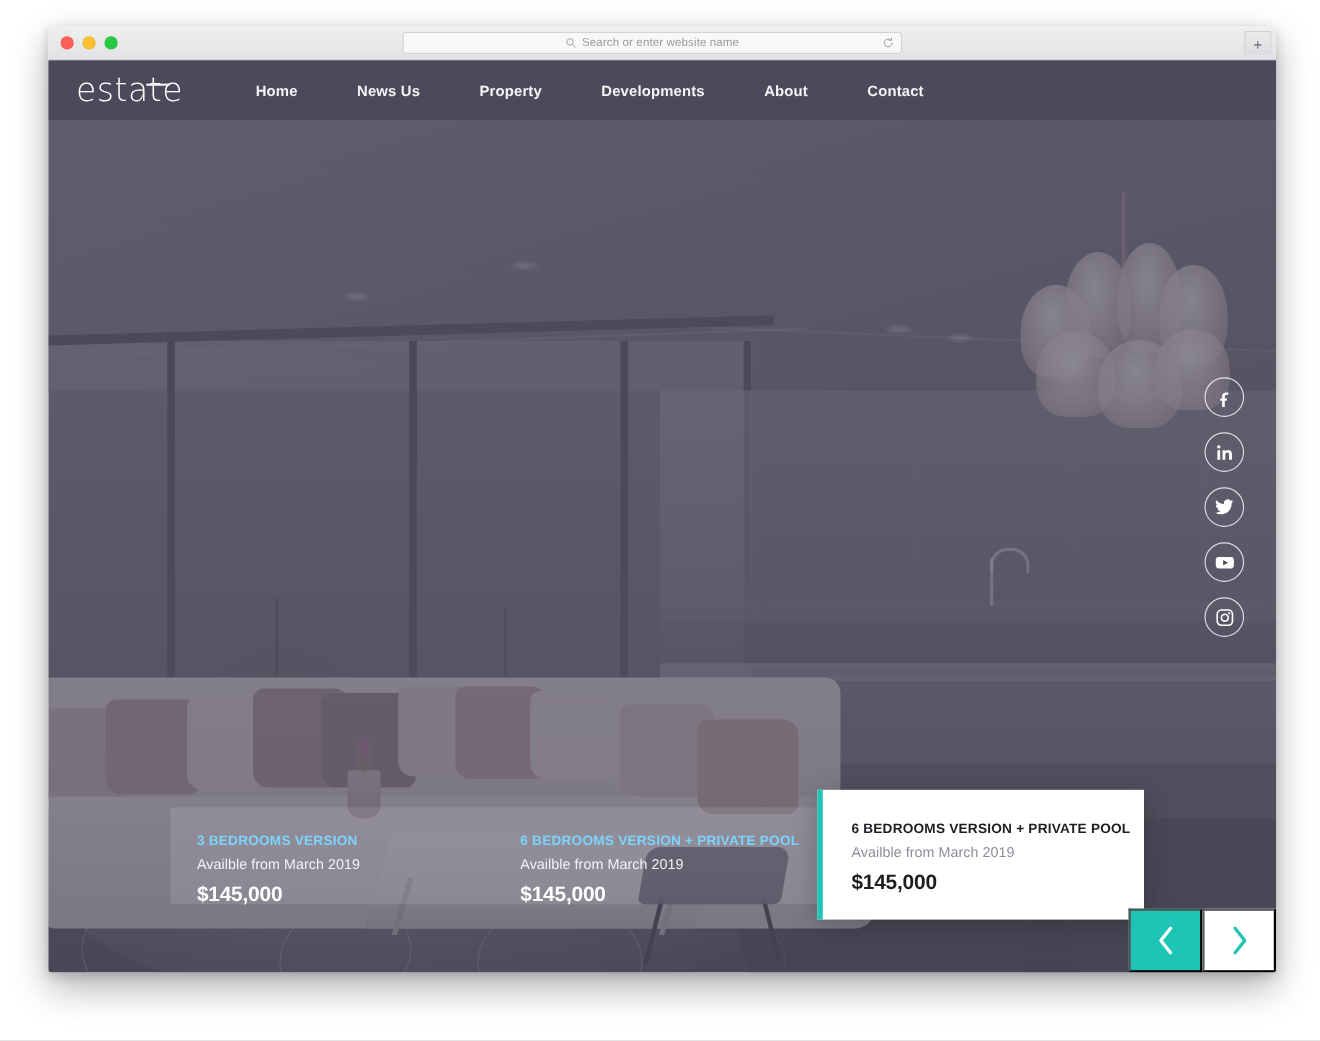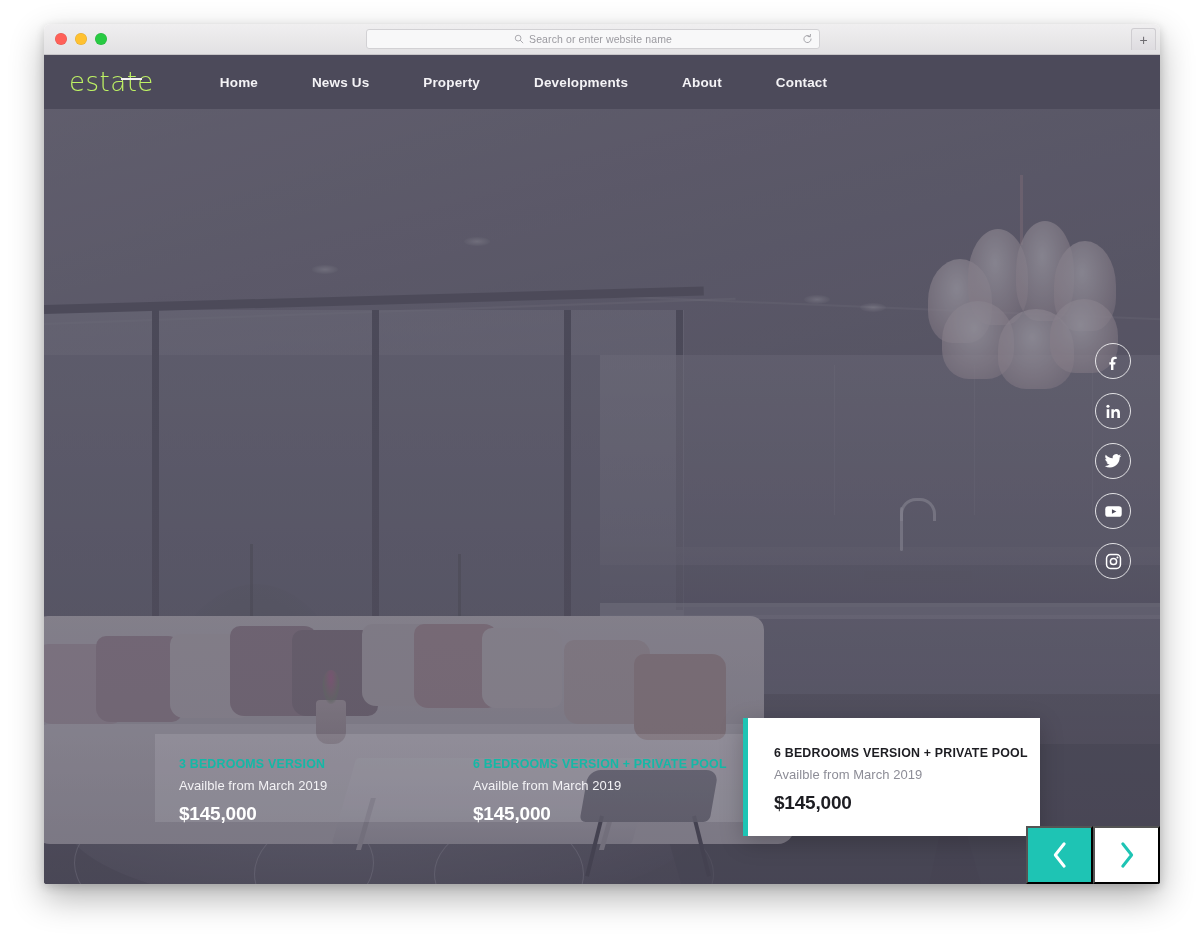--- a/index.html
+++ b/index.html
@@ -271,23 +271,23 @@
     left: 0; top: 0;
     width: 100%;
     height: 54px;
     background: #4c4a5a;
     display: flex;
     align-items: center;
     z-index: 20;
   }
   .logo {
     margin-left: 25px;
-    font-size: 26px;
+    font-size: 30px;
     font-weight: 300;
-    color: #bef264;
+    color: #ffffff;
     letter-spacing: .5px;
     position: relative;
     font-family: "DejaVu Sans", sans-serif;
   }
   .logo-bar {
     position:absolute;
     right: 12px;
     top: 11px;
     width: 21px;
     height: 2px;
@@ -355,21 +355,21 @@
   .card {
     width: 294px;
     height: 88px;
     padding: 23px 24px 0 24px;
     background: rgba(255,255,255,.12);
   }
   .card.plain { background: rgba(232,232,238,.13); }
   .card-title {
     font-size: 12.4px;
     font-weight: 700;
-    color:#14b8a6;
+    color:#7dd3fc;
     letter-spacing: .2px;
     white-space: nowrap;
   }
   .card-sub {
     margin-top: 7px;
     font-size: 13px;
     font-weight: 400;
     color: #f3f2f5;
     letter-spacing: .05px;
   }

